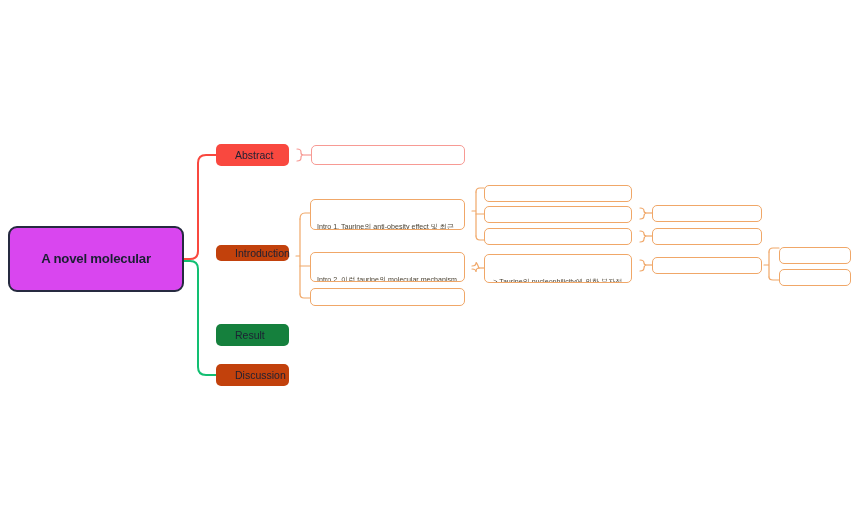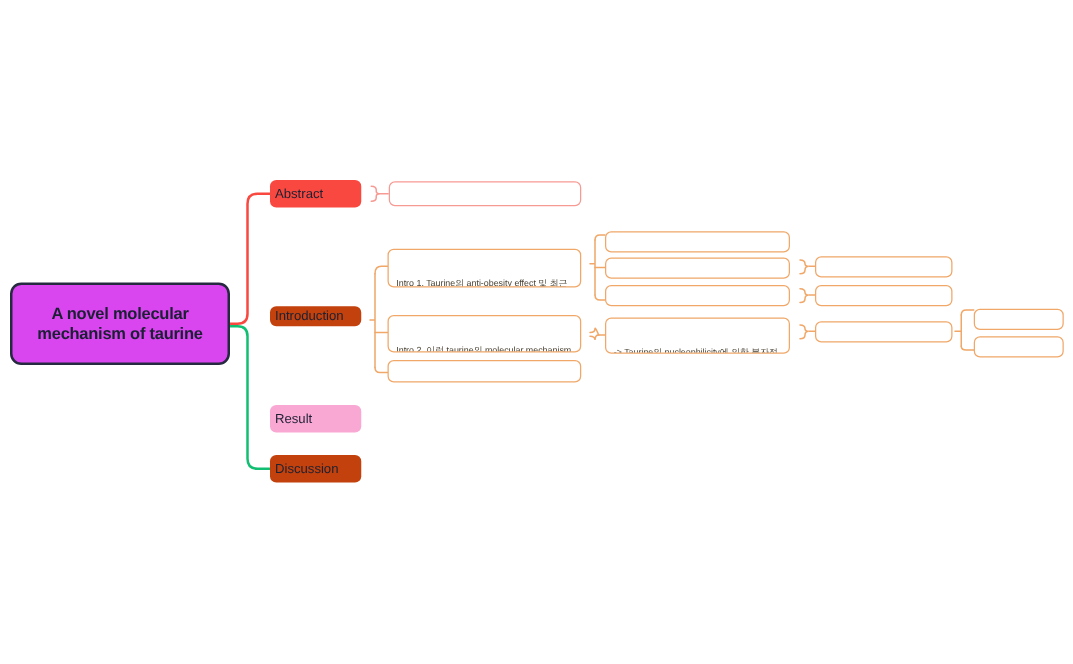--- a/index.html
+++ b/index.html
@@ -24,28 +24,28 @@
     font-size:13.2px;font-weight:bold;line-height:16.5px;
     letter-spacing:-0.2px;
     padding:0 8px;
   }
 
   
   .branch{
     position:absolute;box-sizing:border-box;
     border-radius:5px;
     display:flex;align-items:center;
-    padding-left:4px;
+    padding-left:19px;
     font-size:10.5px;
     color:#1d2033;
     white-space:nowrap;
   }
   .b-abstract{left:216px;top:144px;width:73px;height:22px;background:#f9483f;}
   .b-intro   {left:216px;top:245px;width:73px;height:16px;background:#c2410c;}
-  .b-result  {left:216px;top:324px;width:73px;height:22px;background:#f9a8d4;}
+  .b-result  {left:216px;top:324px;width:73px;height:22px;background:#15803d;}
   .b-disc    {left:216px;top:364px;width:73px;height:22px;background:#c2410c;}
 
   
   .obox{
     position:absolute;box-sizing:border-box;
     background:#ffffff;
     border:1px solid #f0a768;
     border-radius:5px;
     font-size:7.1px;
     line-height:9.6px;
@@ -119,21 +119,20 @@
     <line x1="647" y1="265" x2="652" y2="265" stroke="#f0a768" stroke-width="1.2"></line>
 
     <path d="M764,265 L769,265 M769,252 L769,277" fill="none" stroke="#f0a768" stroke-width="1.2" stroke-linecap="round"></path>
     <path d="M769,252 Q769,248 773,248 L779,248" fill="none" stroke="#f0a768" stroke-width="1.2" stroke-linecap="round"></path>
     <path d="M769,277 Q769,280 773,280 L779,280" fill="none" stroke="#f0a768" stroke-width="1.2" stroke-linecap="round"></path>
   </svg>
 
   <div class="root-node">
     <div>
       <div>A novel molecular</div>
-      <div>mechanism of taurine</div>
     </div>
   </div>
 
   <div class="branch b-abstract">
     <span>Abstract</span>
   </div>
   <div class="branch b-intro">
     <span>Introduction</span>
   </div>
   <div class="branch b-result">

